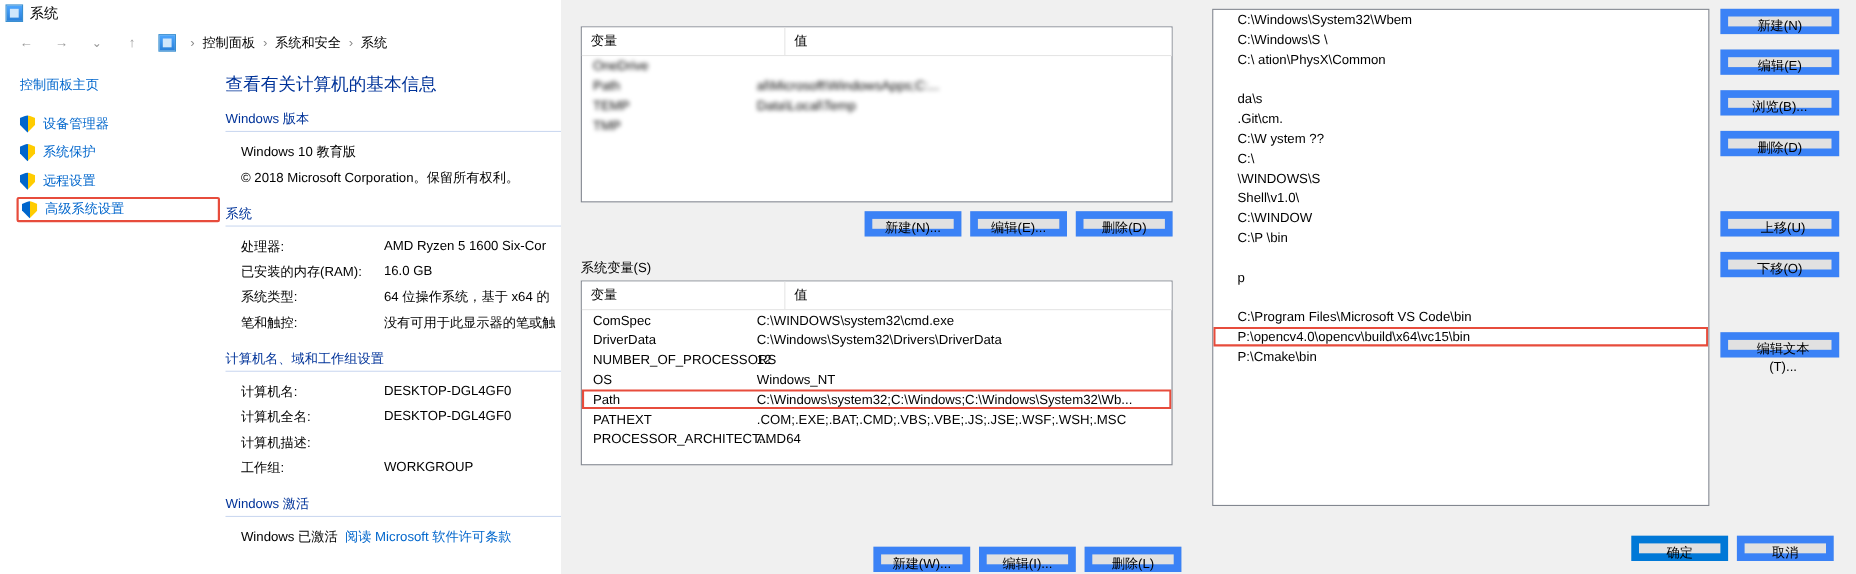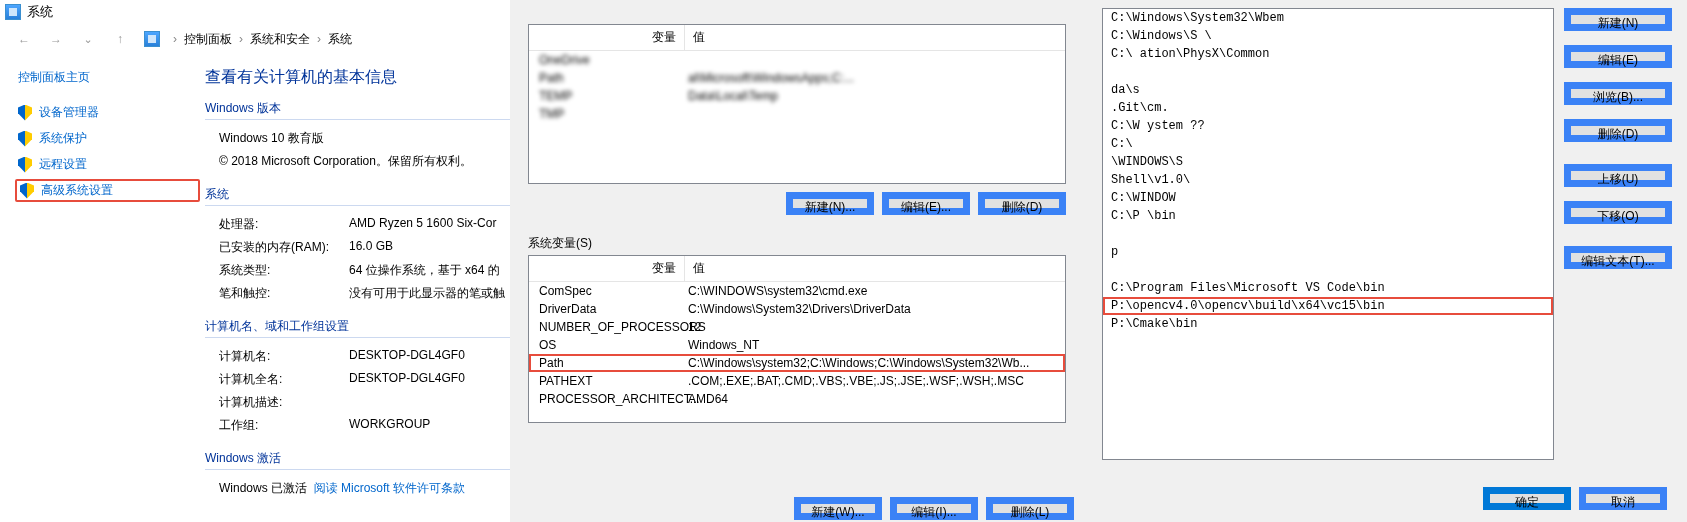--- a/index.html
+++ b/index.html
@@ -33,43 +33,43 @@
     .indent { padding-left: 14px; margin-bottom: 6px; font-size:12px; }
     .activation-link { color: #0066cc; }
 
     
     .env-dialog { position: absolute; left: 510px; top: 0; width: 574px; height: 522px; background: #f0f0f0; font-size: 12px; }
     .env-groupbox { margin: 4px 18px 0 18px; }
     .group-label { font-size: 12px; margin-bottom: 3px; color: #000; }
     .vars-table { border: 1px solid #828790; background: #fff; height: 160px; display: flex; flex-direction: column; }
     .vars-header { display: flex; background: #fff; border-bottom: 1px solid #e5e5e5; }
     .vars-header > div { padding: 4px 8px; font-size: 12px; }
-    .th-name { width: 156px; border-right: 1px solid #e5e5e5; text-align: right; }
+    .th-name { width: 185px; border-right: 1px solid #e5e5e5; }
     .th-val { flex: 1; }
     .vars-body { flex: 1; overflow: hidden; }
     .var-row { display: flex; padding: 1px 0; }
     .var-row .td-name { width: 155px; padding: 1px 10px; }
     .var-row .td-val { flex: 1; padding: 1px 4px; white-space: nowrap; overflow: hidden; }
     .var-row.highlighted-row { box-shadow: inset 0 0 0 2px #e74c3c; }
     .btn-row { display: flex; justify-content: flex-end; gap: 8px; margin-top: 8px; }
     .win-btn { min-width: 88px; height: 23px; background: #e1e1e1; border: 7px solid #3b82f6; font-size: 12px; color: #000; padding: 0 10px; cursor: pointer; }
     .muted-section { filter: blur(2px) grayscale(40%); pointer-events: none; }
     .vars-table.sys { height: 168px; }
     .env-bottom-btns { position:absolute; bottom:2px; right:10px; display:flex; gap:8px;padding-left:20px;}
     
     
     .path-editor { position: absolute; left: 1084px; top: 0; width: 603px; height: 522px; background: #f0f0f0; font-size: 12px; }
     .path-main { display: flex; padding: 8px 15px 0 18px; gap: 10px; height: 460px; }
     .path-list { flex: 1; border: 1px solid #828790; background: #fff; overflow: hidden; position: relative; }
     .path-list-inner { width: 100%; }
-    .path-item { padding: 2px 8px; font-size: 12px; white-space: nowrap; overflow: hidden; font-family: Liberation Mono, monospace; }
+    .path-item { padding: 2px 22px; font-size: 12px; white-space: nowrap; overflow: hidden; }
     .path-item.special-hl { box-shadow: inset 0 0 0 2px #e74c3c; }
     .right-buttons { width: 108px; display: flex; flex-direction: column; gap: 16px; }
     .right-buttons.spaced { gap: 14px; }
-    .gap-lg { margin-top: 8px; }
+    .gap-lg { margin-top: 36px; padding-left: 16px; }
     .path-bottom { position: absolute; bottom: 12px; right: 20px; display: flex; gap: 8px; }
   </style>
 </head>
 <body>
 
 <div class="sys-panel">
   <div class="title-row">
     <span class="sys-icon"></span>
     <span class="title-text">系统</span>
   </div>

